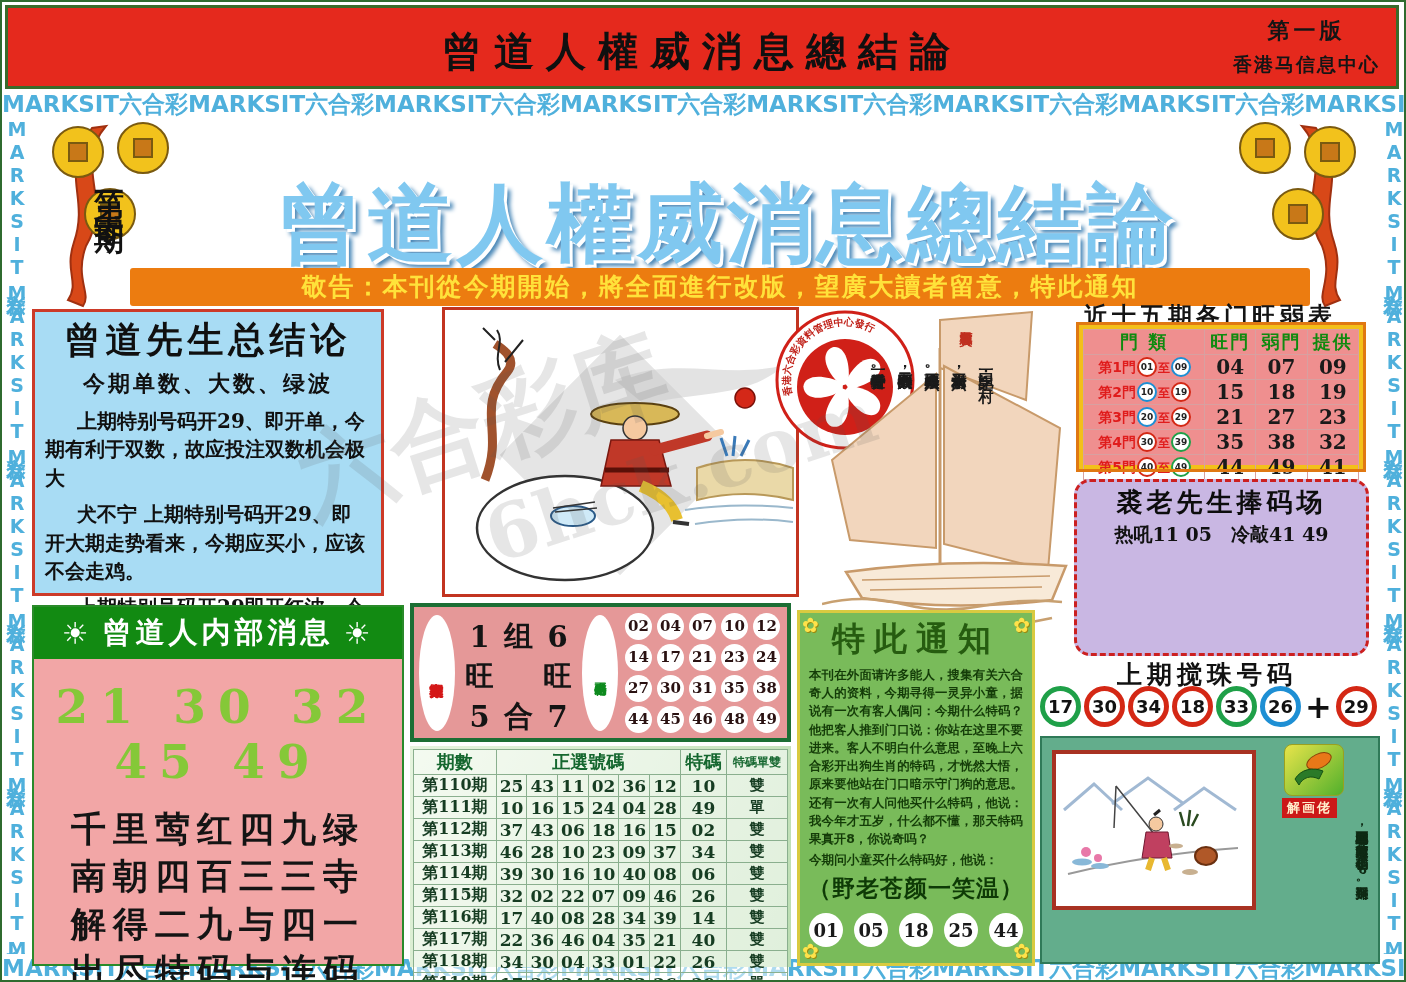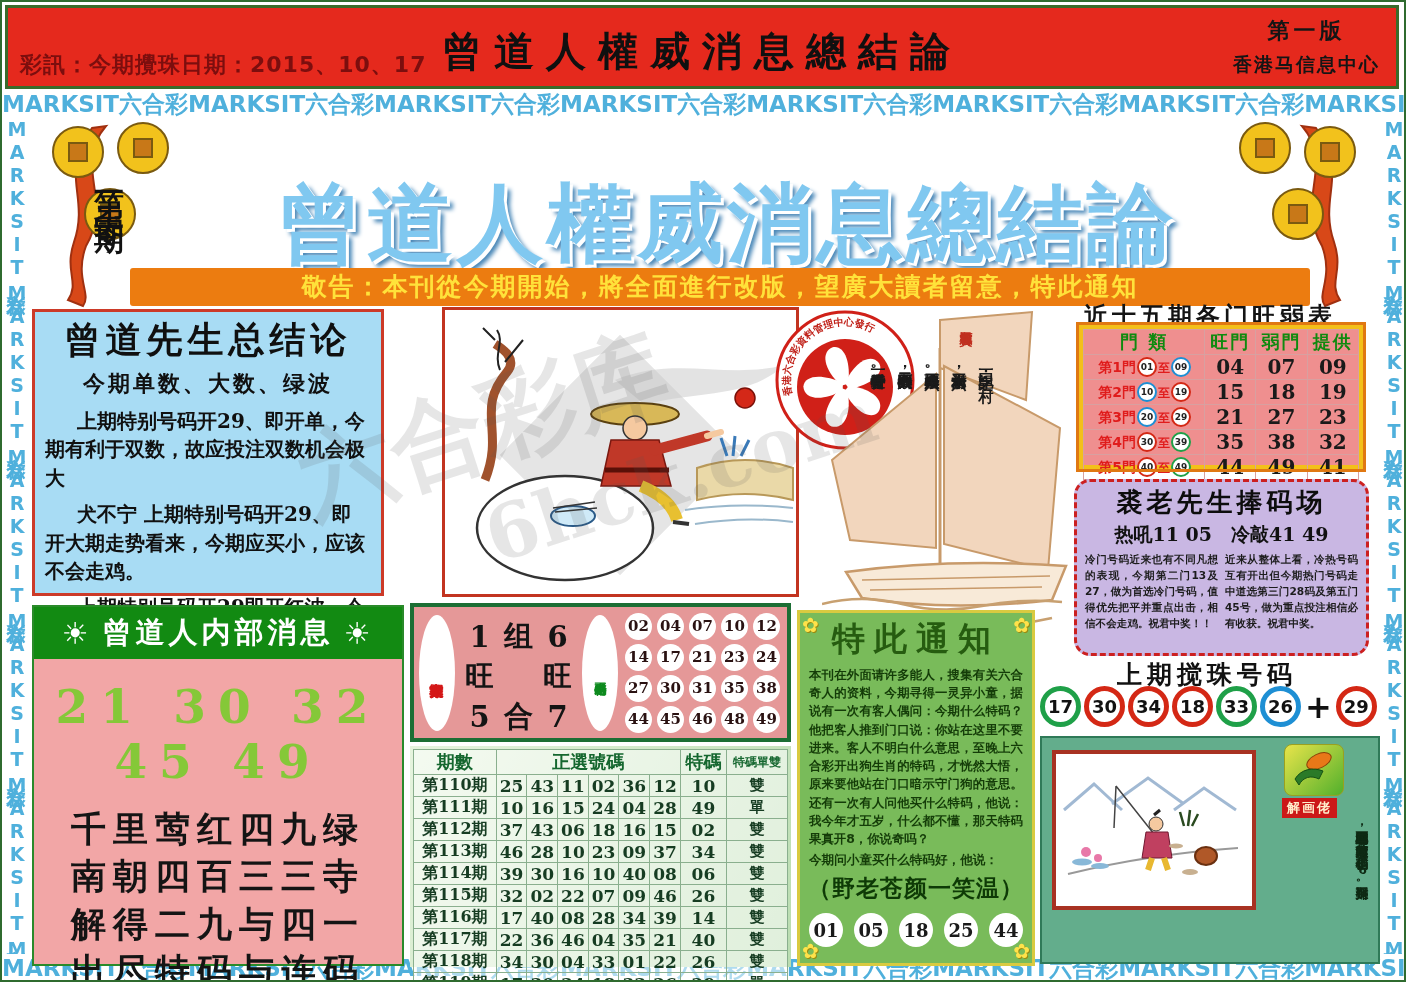--- a/index.html
+++ b/index.html
@@ -141,21 +141,20 @@
   .watermark{position:absolute;left:300px;top:330px;transform:rotate(-18deg);color:#555;opacity:.14;
              font-size:95px;font-weight:bold;white-space:nowrap;pointer-events:none;font-family:"DejaVu Serif",serif;}
   .watermark .wm2{display:block;font-size:75px;margin-left:160px;}
 </style>
 </head>
 <body>
 
 <div id="page">
 
   <div class="banner">
-    <div class="banner-left">彩訊：今期攪珠日期：2015、10、17</div>
     <div class="banner-title">曾道人權威消息總結論</div>
     <div class="banner-right">
       <div class="l1">第一版</div>
       <div class="l2">香港马信息中心</div>
     </div>
   </div>
 
   <div class="strip strip-top">MARKSIT六合彩MARKSIT六合彩MARKSIT六合彩MARKSIT六合彩MARKSIT六合彩MARKSIT六合彩MARKSIT六合彩MARKSIT六合彩MARKSIT六合彩MARKSIT六合彩</div>
   <div class="strip strip-bottom">MARKSIT六合彩MARKSIT六合彩MARKSIT六合彩MARKSIT六合彩MARKSIT六合彩MARKSIT六合彩MARKSIT六合彩MARKSIT六合彩MARKSIT六合彩MARKSIT六合彩</div>
   <div class="strip strip-vert strip-left">MARKSIT六合彩MARKSIT六合彩MARKSIT六合彩MARKSIT六合彩MARKSIT六合彩MARKSIT六合彩</div>
@@ -499,24 +498,20 @@
             <td class="val-cell">49</td>
             <td class="val-cell">41</td>
           </tr>
         </tbody>
     </table>
   </div>
 
   <div class="qiu">
     <div class="t">裘老先生捧码场</div>
     <div class="s">热吼11 05　冷敲41 49</div>
-    <div class="qiu-cols">
-      <div>冷门号码近来也有不同凡想的表现，今期第二门13及27，做为首选冷门号码，值得优先把平并重点出击，相信不会走鸡。祝君中奖！！</div>
-      <div>近来从整体上看，冷热号码互有开出但今期热门号码走中道选第三门28码及第五门45号，做为重点投注相信必有收获。祝君中奖。</div>
-    </div>
   </div>
 
   <div class="lastdraw-title">上期搅珠号码</div>
   <div class="draw-balls">
       <span class="draw-ball ring-green">17</span>
       <span class="draw-ball ring-red">30</span>
       <span class="draw-ball ring-red">34</span>
       <span class="draw-ball ring-red">18</span>
       <span class="draw-ball ring-green">33</span>
       <span class="draw-ball ring-blue">26</span>

